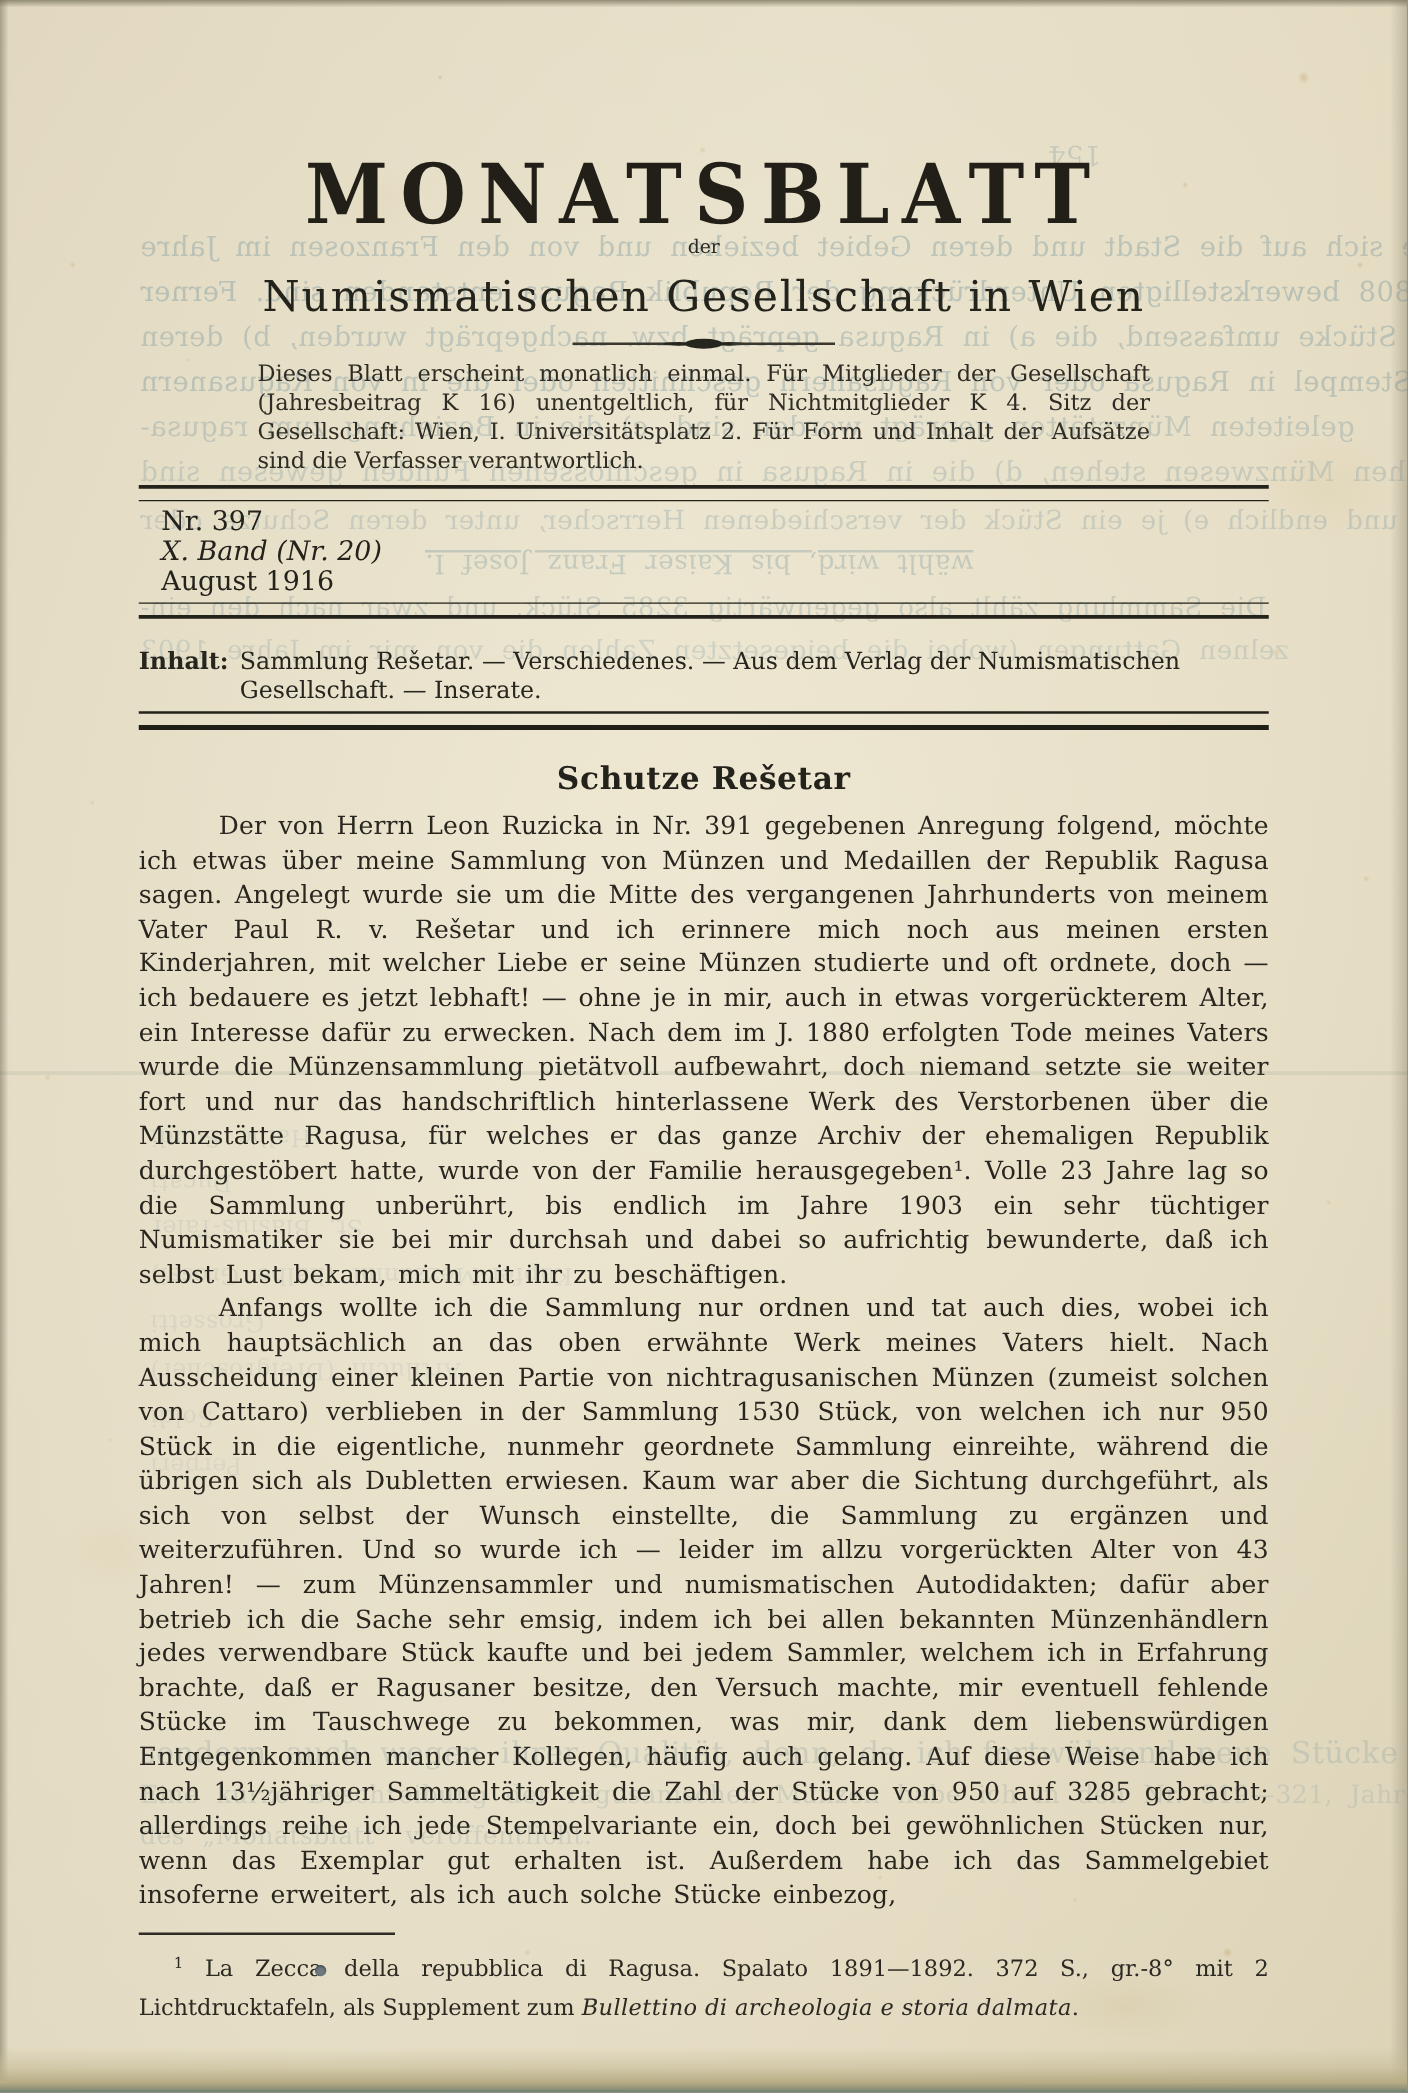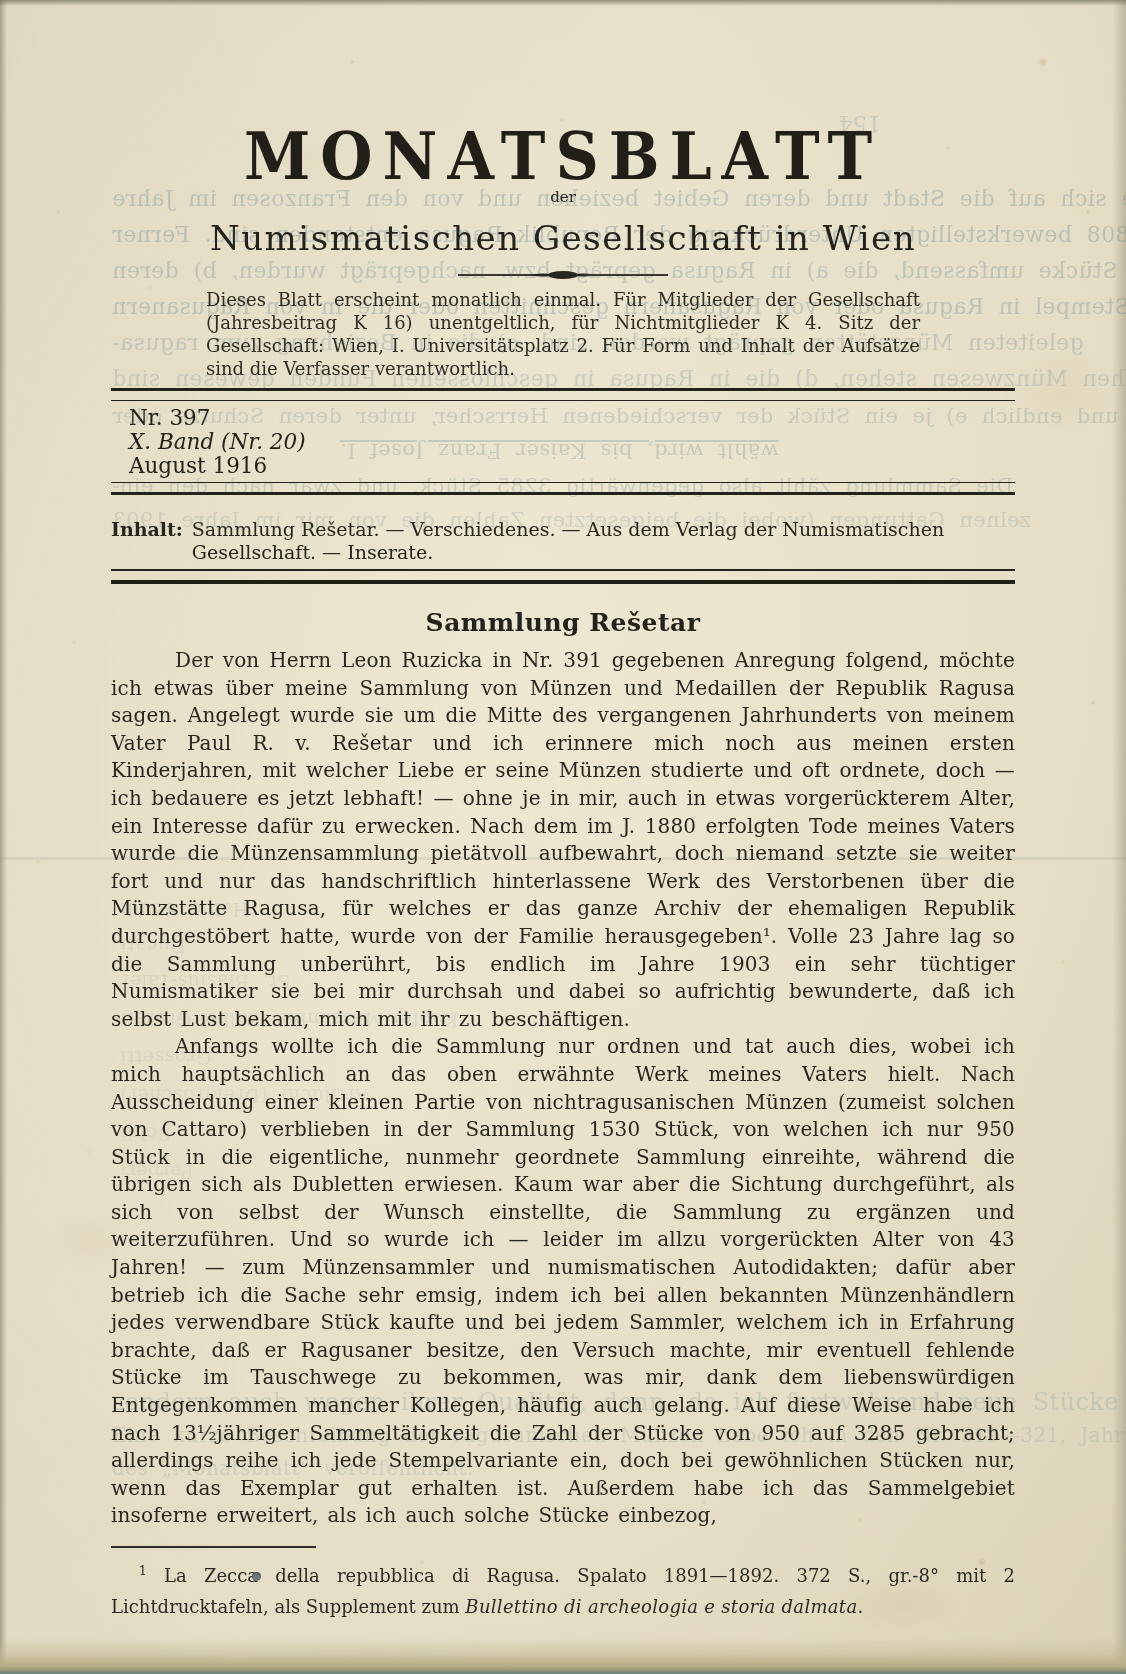--- a/index.html
+++ b/index.html
@@ -166,21 +166,21 @@
 
       <div class="rule rule-b"></div>
 
       <div class="toc">
         <span class="toc-label">Inhalt:</span>
         <span class="toc-text">Sammlung Rešetar. — Verschiedenes. — Aus dem Verlag der Numismatischen Gesellschaft. — Inserate.</span>
       </div>
 
       <div class="rule rule-c"></div>
 
-      <h2 class="article-title">Sammlung Rešetar</h2>
+      <h2 class="article-title">Schutze Rešetar</h2>
 
       <div class="article-body">
           <p class="para">Der von Herrn Leon Ruzicka in Nr. 391 gegebenen Anregung folgend, möchte ich etwas über meine Sammlung von Münzen und Medaillen der Republik Ragusa sagen. Angelegt wurde sie um die Mitte des vergangenen Jahrhunderts von meinem Vater Paul R. v. Rešetar und ich erinnere mich noch aus meinen ersten Kinderjahren, mit welcher Liebe er seine Münzen studierte und oft ordnete, doch — ich bedauere es jetzt lebhaft! — ohne je in mir, auch in etwas vorgerückterem Alter, ein Interesse dafür zu erwecken. Nach dem im J. 1880 erfolgten Tode meines Vaters wurde die Münzensammlung pietätvoll aufbewahrt, doch niemand setzte sie weiter fort und nur das handschriftlich hinterlassene Werk des Verstorbenen über die Münzstätte Ragusa, für welches er das ganze Archiv der ehemaligen Republik durchgestöbert hatte, wurde von der Familie herausgegeben¹. Volle 23 Jahre lag so die Sammlung unberührt, bis endlich im Jahre 1903 ein sehr tüchtiger Numismatiker sie bei mir durchsah und dabei so aufrichtig bewunderte, daß ich selbst Lust bekam, mich mit ihr zu beschäftigen.</p>
           <p class="para">Anfangs wollte ich die Sammlung nur ordnen und tat auch dies, wobei ich mich hauptsächlich an das oben erwähnte Werk meines Vaters hielt. Nach Ausscheidung einer kleinen Partie von nichtragusanischen Münzen (zumeist solchen von Cattaro) verblieben in der Sammlung 1530 Stück, von welchen ich nur 950 Stück in die eigentliche, nunmehr geordnete Sammlung einreihte, während die übrigen sich als Dubletten erwiesen. Kaum war aber die Sichtung durchgeführt, als sich von selbst der Wunsch einstellte, die Sammlung zu ergänzen und weiterzuführen. Und so wurde ich — leider im allzu vorgerückten Alter von 43 Jahren! — zum Münzensammler und numismatischen Autodidakten; dafür aber betrieb ich die Sache sehr emsig, indem ich bei allen bekannten Münzenhändlern jedes verwendbare Stück kaufte und bei jedem Sammler, welchem ich in Erfahrung brachte, daß er Ragusaner besitze, den Versuch machte, mir eventuell fehlende Stücke im Tauschwege zu bekommen, was mir, dank dem liebenswürdigen Entgegenkommen mancher Kollegen, häufig auch gelang. Auf diese Weise habe ich nach 13¹⁄₂jähriger Sammeltätigkeit die Zahl der Stücke von 950 auf 3285 gebracht; allerdings reihe ich jede Stempelvariante ein, doch bei gewöhnlichen Stücken nur, wenn das Exemplar gut erhalten ist. Außerdem habe ich das Sammelgebiet insoferne erweitert, als ich auch solche Stücke einbezog,</p>
         </div>
 
       <div class="footnote-rule"></div>
       <p class="footnote"><sup>1</sup><span> La Zecca della repubblica di Ragusa. Spalato 1891—1892. 372 S., gr.-8° mit 2 Lichtdrucktafeln, als Supplement zum </span><i>Bullettino di archeologia e storia dalmata</i><span>.</span></p>
     </div>
   </div>

